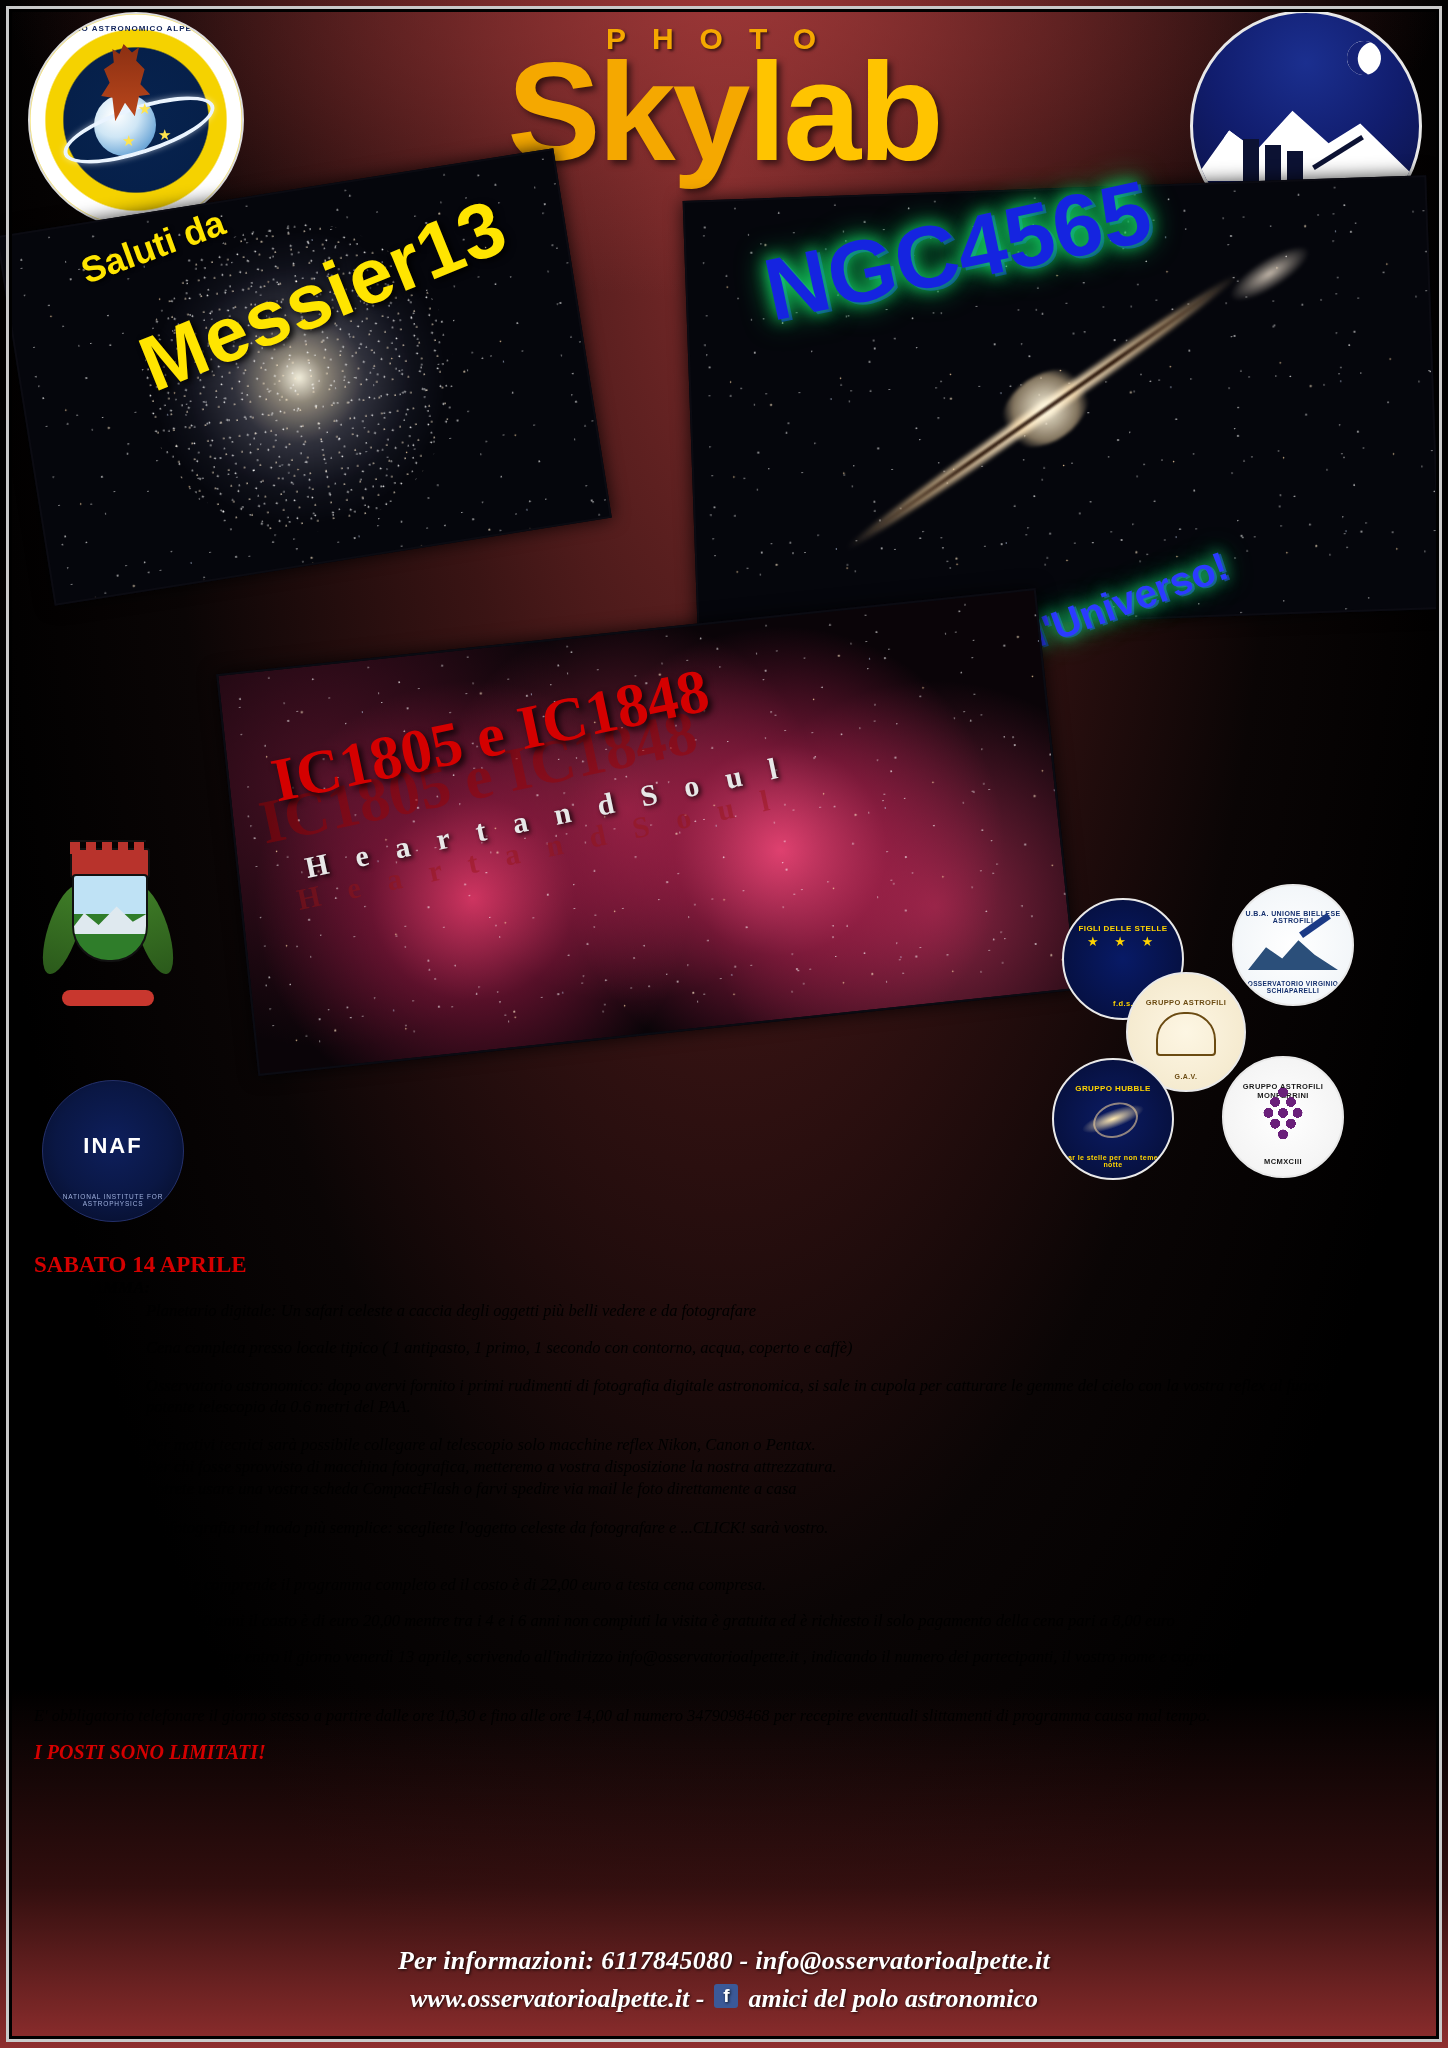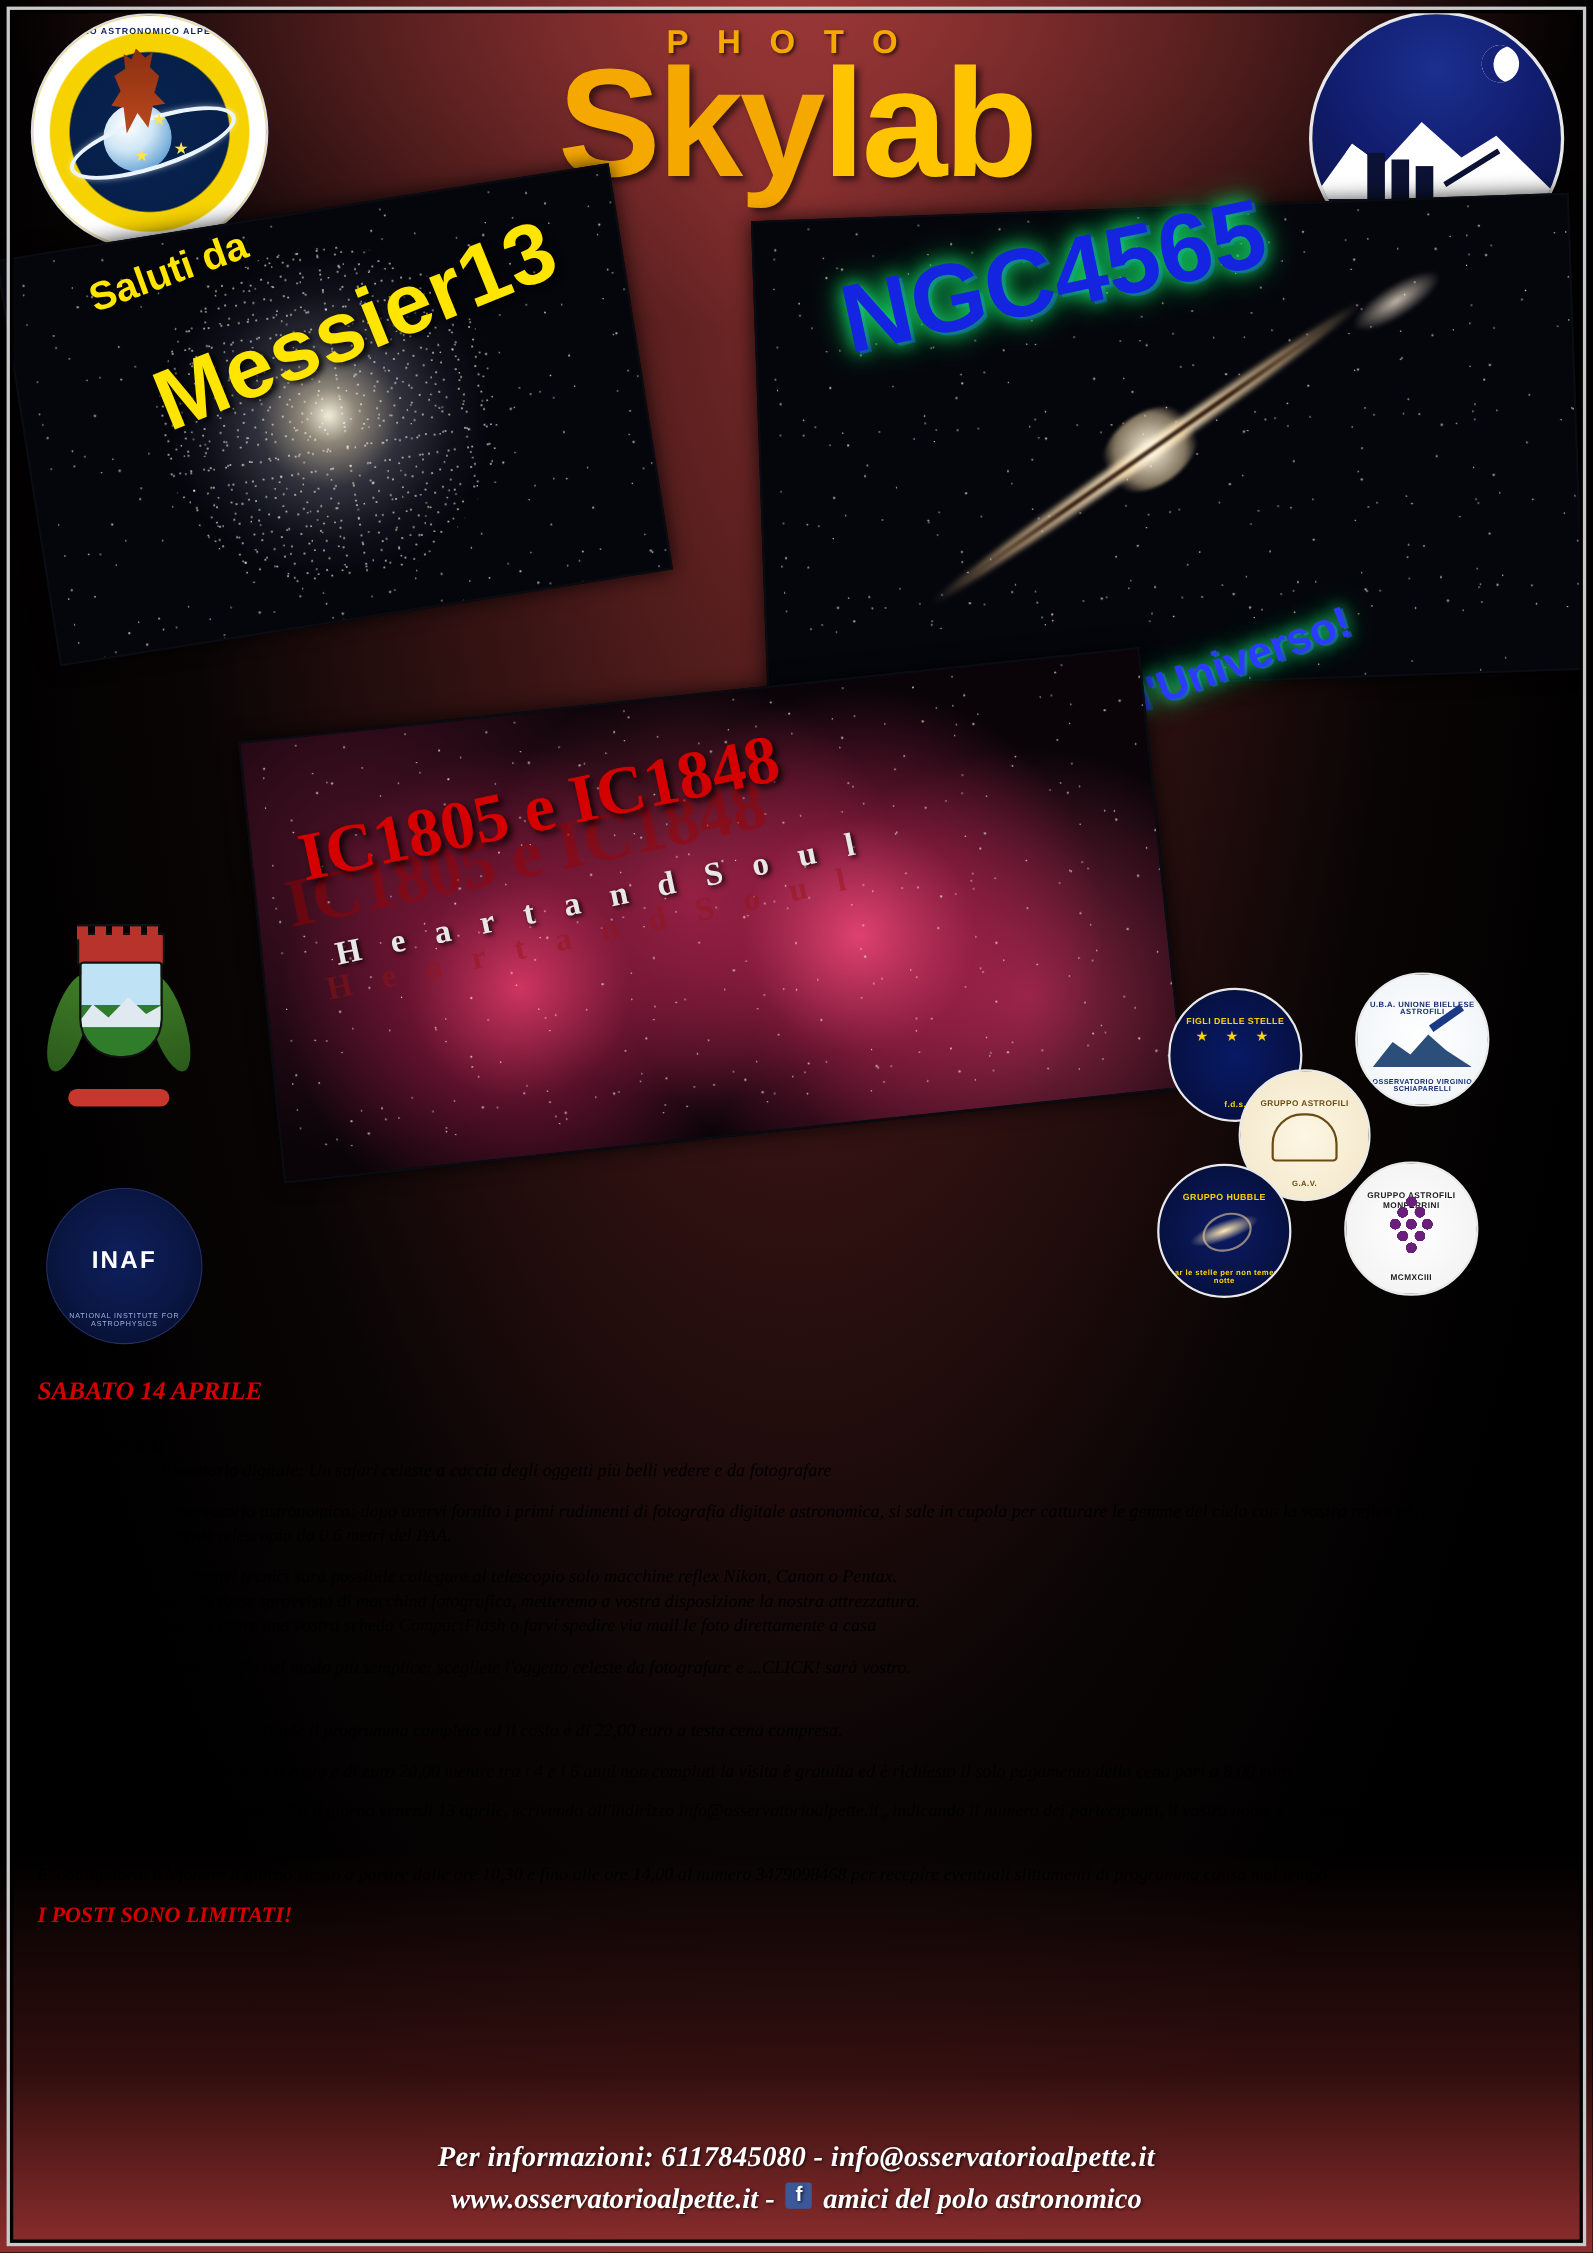--- a/index.html
+++ b/index.html
@@ -377,22 +377,21 @@
     position:absolute;left:50%;top:52%;transform:translate(-50%,-50%);
     width:56px;height:40px;border:2px solid #6b4b12;border-radius:28px 28px 4px 4px;
   }
 
   
   .body-text{
     position:absolute;left:34px;right:34px;top:1252px;
     color:#000;
   }
   .date-line{
-    color:#d40000;font-weight:bold;font-style:italic;font-size:23px;
-    margin-bottom:26px;
+    color:#d40000;font-weight:bold;font-size:23px;
   }
   .prog-title{font-weight:bold;font-style:italic;font-size:17px;margin-bottom:2px;}
   .row{display:flex;margin-bottom:16px;}
   .row .t{width:112px;flex:0 0 112px;font-style:italic;font-size:16px;}
   .row .d{flex:1;font-style:italic;font-size:16.5px;line-height:1.3;}
   .indent-block{margin-left:112px;font-style:italic;font-size:16.5px;line-height:1.35;margin-bottom:16px;}
   .para{font-style:italic;font-size:16.5px;line-height:1.35;margin-bottom:14px;}
   .cond-title{font-size:17px;margin-bottom:1px;}
   .limited{
     color:#d40000;font-weight:bold;font-style:italic;font-size:20px;margin-top:10px;
@@ -528,20 +527,24 @@
   <div class="body-text">
     <div class="date-line">SABATO 14 APRILE</div>
 
     <div class="prog-title">PROGRAMMA:</div>
 
     <div class="row">
       <div class="t">ore 19.00</div>
       <div class="d">Planetario digitale: Un safari celeste a caccia degli oggetti più belli vedere e da fotografare</div>
     </div>
 
+    <div class="row">
+      <div class="t">ore 20,00</div>
+      <div class="d">Cena completa presso locale tipico ( 1 antipasto, 1 primo, 1 secondo con contorno, acqua, coperto e caffè)</div>
+    </div>
 
     <div class="row">
       <div class="t">ore 21,30</div>
       <div class="d">Osservatorio astronomico: dopo avervi fornito i primi rudimenti di fotografia digitale astronomica, si sale in cupola per catturare le gemme del cielo con la vostra reflex al fuoco diretto del potente telescopio da 0.6 metri del PAA.</div>
     </div>
 
     <div class="indent-block">
       <div>Per motivi tecnici sarà possibile collegare al telescopio solo macchine reflex Nikon, Canon o Pentax.</div>
       <div>Per chi fosse sprovvisto di macchina fotografica, metteremo a vostra disposizione la nostra attrezzatura.</div>
       <div>Potrete usare una vostra scheda CompactFlash o farvi spedire via mail le foto direttamente a casa</div>

